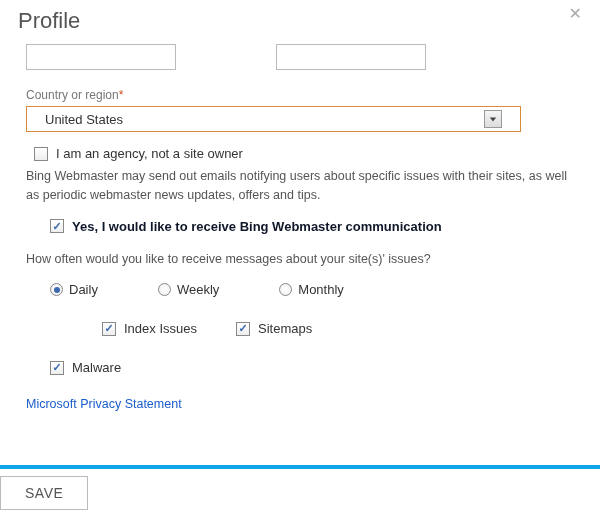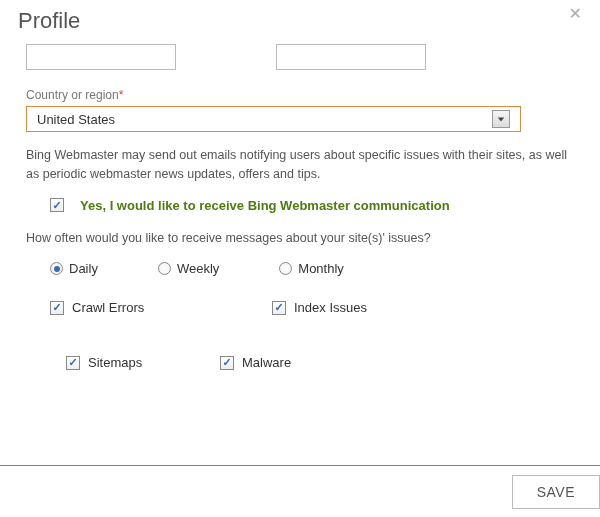--- a/index.html
+++ b/index.html
@@ -57,21 +57,21 @@
     color: #777;
     font-size: 12px;
     margin-bottom: 4px;
     display: block;
   }
   .req { color: #d05020; }
   .country-select {
     width: 495px;
     height: 26px;
     border: 1px solid #d98b3a;
-    padding: 2px 10px;
+    padding: 2px 18px;
     background: #fff;
     display: flex;
     align-items: center;
     justify-content: space-between;
     cursor: pointer;
     margin-bottom: 14px;
     gap: 30px;
   }
   .dd-btn {
     width: 18px;
@@ -129,21 +129,21 @@
     font-weight: bold;
     color: #222;
     margin: 18px 0 6px 0;
   }
   .desc {
     color: #555;
     font-size: 12.5px;
     line-height: 1.5;
     margin: 0 0 14px 0;
   }
-  .bold { font-weight: bold; color:#4d7c0f;margin-left:8px; }
+  .bold { font-weight: bold; color:#0f172a; }
   .indent { margin-left: 24px; }
   .radio-row {
     display: flex;
     gap: 60px;
     margin: 10px 0 6px 24px;
   }
   .radio-item { display:flex; align-items:center; gap:6px;}
   .alert-grid {
     display: grid;
     grid-template-columns: 170px 170px;
@@ -156,24 +156,24 @@
     text-decoration: none;
     display: inline-block;
     margin-top: 22px;
     cursor: pointer;
   }
   .footer {
     position: absolute;
     bottom: 0;
     left: 0; right: 0;
     height: 52px;
-    border-top: 1px solid #0ea5e9;
-    display: flex;
-    justify-content: flex-end;
-    align-items: center;
+    border-top: 4px solid #0ea5e9;
+    display: flex;
+    align-items: center;
+    padding-right: 26px;
     background: #fff;
   }
   .save-btn {
     border: 1px solid #bbb;
     background: #fff;
     padding: 8px 24px;
     font-size: 14px;
     color: #555;
     letter-spacing: 0.5px;
     cursor: pointer;
@@ -204,20 +204,24 @@
   </label>
   <div class="country-select">
     <span>United States</span>
     <span class="dd-btn">
       <svg viewBox="0 0 10 10">
           <polygon points="1,3 9,3 5,8" fill="#444"></polygon>
         </svg>
     </span>
   </div>
 
+  <div class="cb-row">
+    <span class="cb"></span>
+    <span>I am an agency, not a site owner</span>
+  </div>
 
   <p class="desc">Bing Webmaster may send out emails notifying users about specific issues with their sites, as well as periodic webmaster news updates, offers and tips.</p>
 
   <div class="cb-row indent">
     <span class="cb checked"></span>
     <span class="bold">Yes, I would like to receive Bing Webmaster communication</span>
   </div>
 
   <p class="desc" style="margin-top:16px;">How often would you like to receive messages about your site(s)' issues?</p>
 
@@ -230,36 +234,33 @@
       <span class="radio"></span>
       <span>Weekly</span>
     </div>
     <div class="radio-item">
       <span class="radio"></span>
       <span>Monthly</span>
     </div>
   </div>
 
   <div class="alert-grid">
-    <div class="cb-row" style="margin:0;">
-      <span class="cb checked"></span>
-      <span>Crawl Errors</span>
-    </div>
     <div class="cb-row" style="margin:16px;padding-left:36px;">
       <span class="cb checked"></span>
       <span>Index Issues</span>
     </div>
     <div class="cb-row" style="margin:16px;">
       <span class="cb checked"></span>
       <span>Sitemaps</span>
     </div>
     <div class="cb-row" style="margin:0;">
       <span class="cb checked"></span>
       <span>Malware</span>
     </div>
   </div>
 
+  <a class="link">Microsoft Privacy Statement</a>
 
 </div>
 
 <div class="footer">
   <button class="save-btn">SAVE</button>
 </div>
 
 </body></html>

